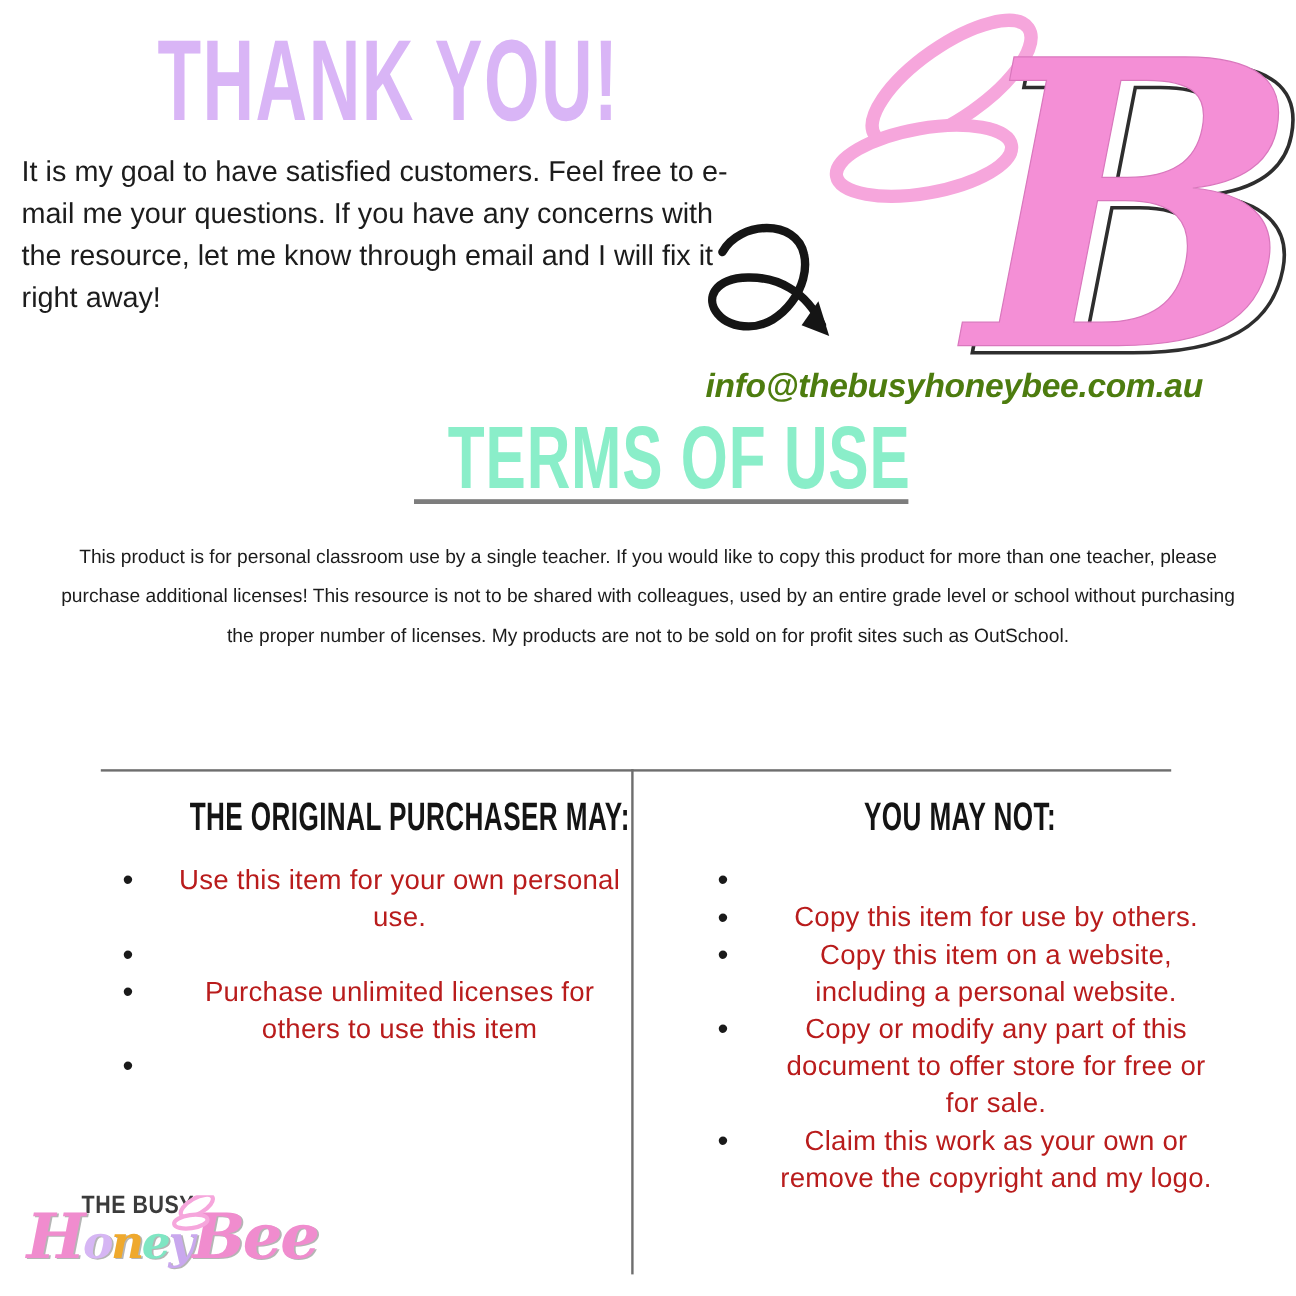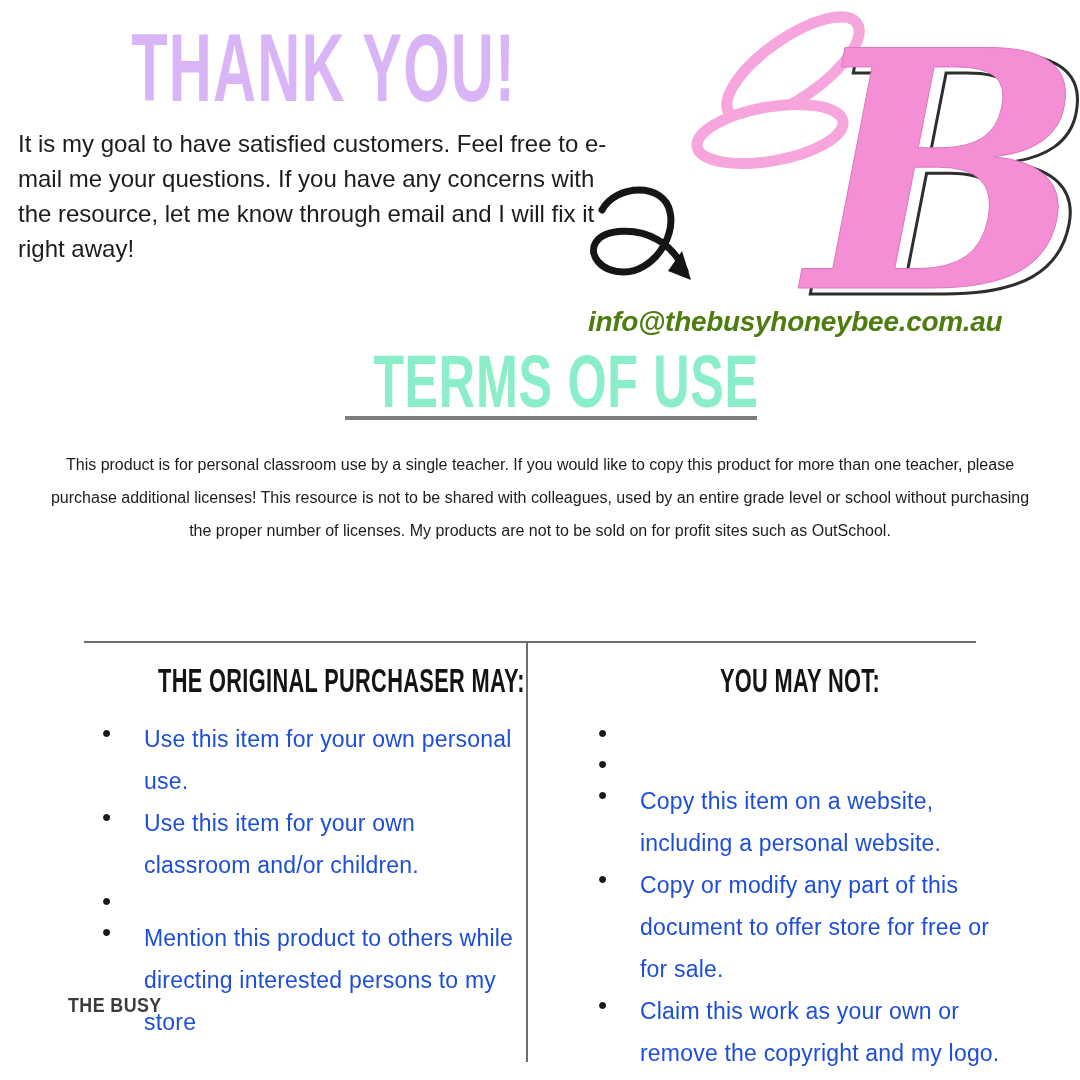--- a/index.html
+++ b/index.html
@@ -58,21 +58,21 @@
   .col-header.right{left:585px;width:430px;}
   .bullets{position:absolute;top:718px;}
   .bullets.left{left:92px;width:430px;}
   .bullets.right{left:588px;width:432px;}
   .bullet-item{display:flex;align-items:flex-start;}
   .bullet-dot{
     flex:0 0 42px;font-size:26px;line-height:31px;color:#1a1a1a;text-align:left;
     padding-left:10px;
   }
   .bullet-text{
-    flex:1;font-size:23px;line-height:42px;color:#1d4ed8;text-align:left;
+    flex:1;font-size:23px;line-height:31px;color:#b91c1c;text-align:center;
     letter-spacing:.2px;
   }
   
   .flogo{position:absolute;left:20px;top:990px;width:250px;height:90px;}
   .flogo-top{
     position:absolute;left:48px;top:3px;font-size:21px;font-weight:bold;
     color:#3b3b3b;letter-spacing:.5px;transform:scale(.85,1);transform-origin:left center;
     white-space:nowrap;
   }
   .flogo-word{
@@ -122,50 +122,57 @@
   <div class="div-v"></div>
 
   <div class="col-header left">THE ORIGINAL PURCHASER MAY:</div>
   <div class="bullets left">
     <div class="bullet-item">
       <span class="bullet-dot">•</span>
       <span class="bullet-text">Use this item for your own personal use.</span>
     </div>
     <div class="bullet-item">
       <span class="bullet-dot">•</span>
-      <span class="bullet-text">Use this item for your own classroom and/or children.</span>
     </div>
     <div class="bullet-item">
       <span class="bullet-dot">•</span>
+      <span class="bullet-text">Purchase unlimited licenses for others to use this item</span>
     </div>
     <div class="bullet-item">
       <span class="bullet-dot">•</span>
-      <span class="bullet-text">Mention this product to others while directing interested persons to my store</span>
     </div>
   </div>
 
   <div class="col-header right">YOU MAY NOT:</div>
   <div class="bullets right">
     <div class="bullet-item">
       <span class="bullet-dot">•</span>
     </div>
     <div class="bullet-item">
       <span class="bullet-dot">•</span>
+      <span class="bullet-text">Copy this item for use by others.</span>
     </div>
     <div class="bullet-item">
       <span class="bullet-dot">•</span>
       <span class="bullet-text">Copy this item on a website, including a personal website.</span>
     </div>
     <div class="bullet-item">
       <span class="bullet-dot">•</span>
       <span class="bullet-text">Copy or modify any part of this document to offer store for free or for sale.</span>
     </div>
     <div class="bullet-item">
       <span class="bullet-dot">•</span>
       <span class="bullet-text">Claim this work as your own or remove the copyright and my logo.</span>
     </div>
   </div>
 
   <div class="flogo">
     <div class="flogo-top" style="color: rgb(59, 59, 59);">THE BUSY</div>
+    <div class="flogo-word">
+      <span class="lg" style="color: rgb(240, 140, 206);">H</span><span class="sm" style="color: rgb(214, 182, 244);">o</span><span class="sm" style="color: rgb(239, 169, 45);">n</span><span class="sm" style="color: rgb(127, 230, 195);">e</span><span class="sm" style="color: rgb(201, 168, 238);">y</span><span class="lg" style="color: rgb(240, 140, 206);">Bee</span>
+      <svg class="flogo-wings" width="44" height="32" viewBox="0 0 44 32">
+        <ellipse cx="24" cy="9" rx="15" ry="6.5" transform="rotate(-30 24 9)" fill="#ffffff" stroke="#f6a6dc" stroke-width="3.5"></ellipse>
+        <ellipse cx="19" cy="22" rx="14" ry="5.5" transform="rotate(-8 19 22)" fill="#ffffff" stroke="#f6a6dc" stroke-width="3.5"></ellipse>
+      </svg>
+    </div>
   </div>
 
 </div>
 
 </body></html>

